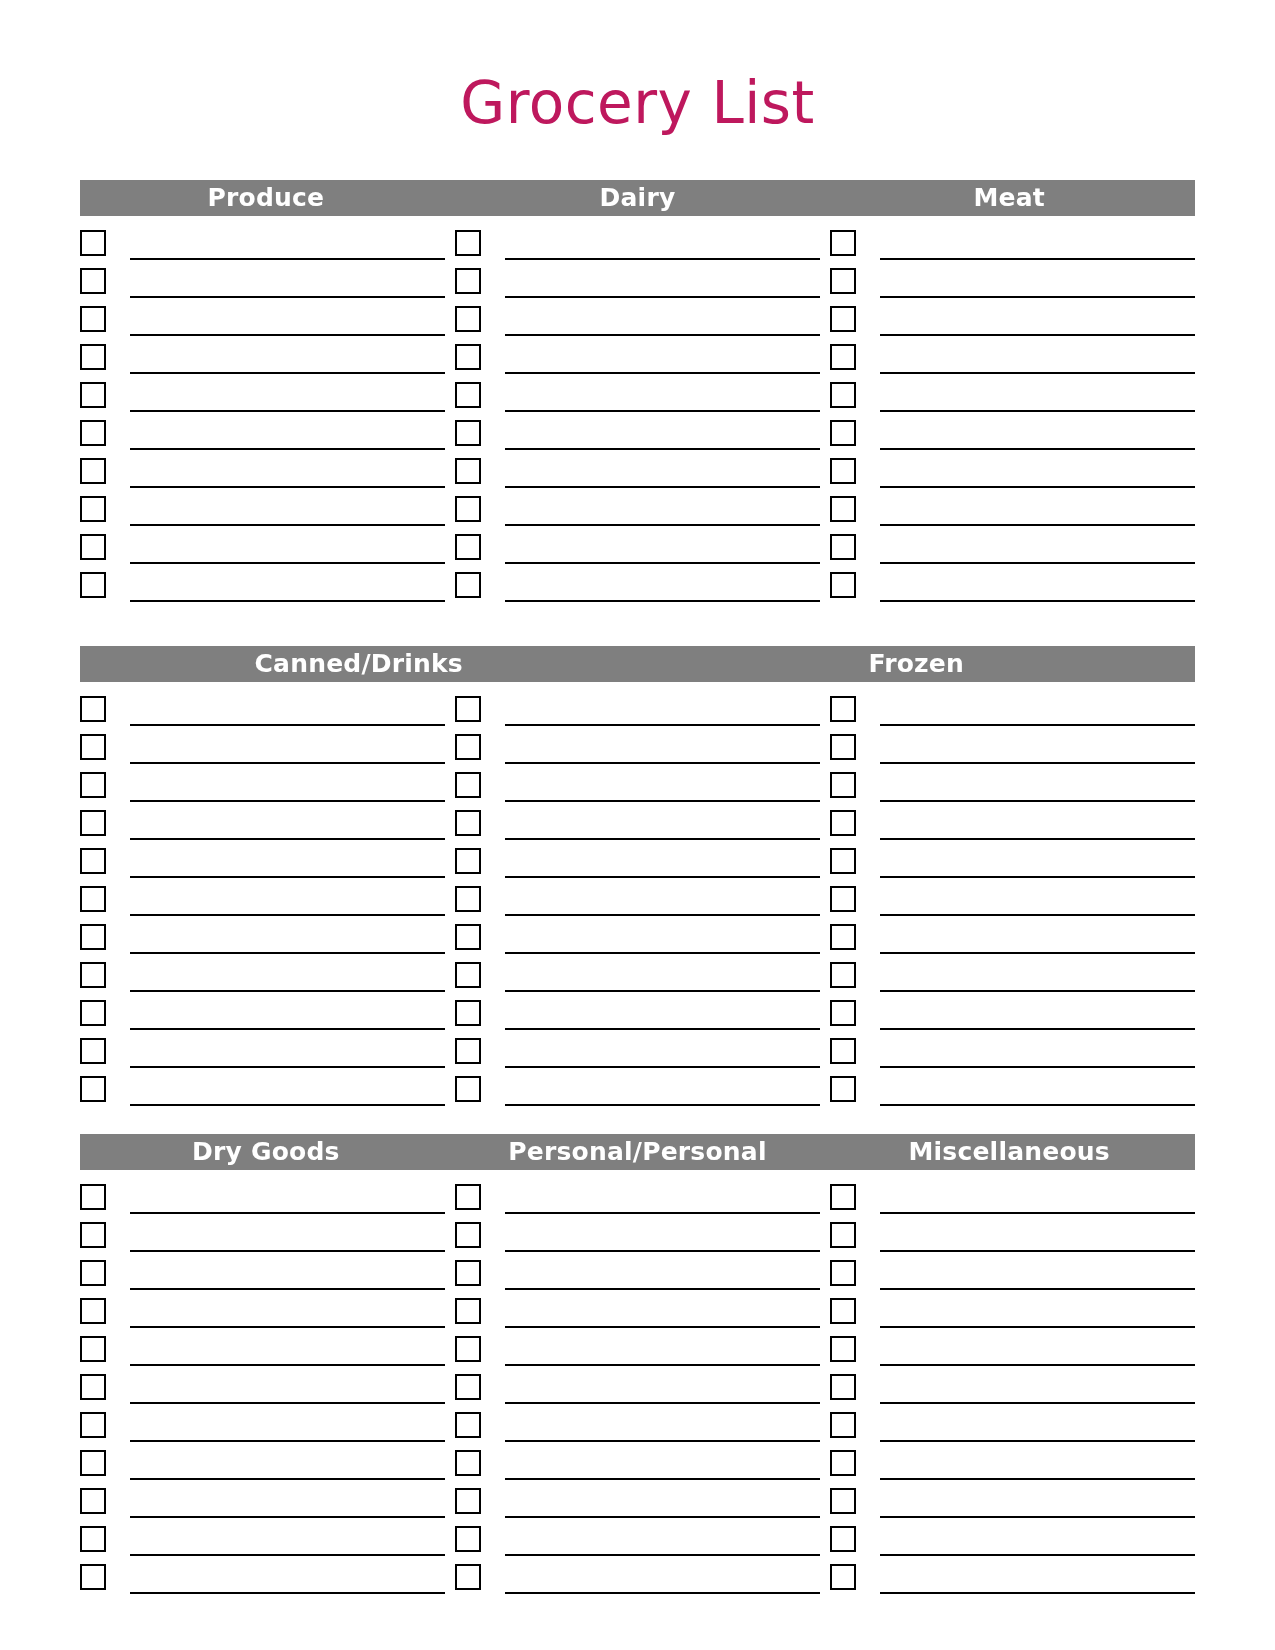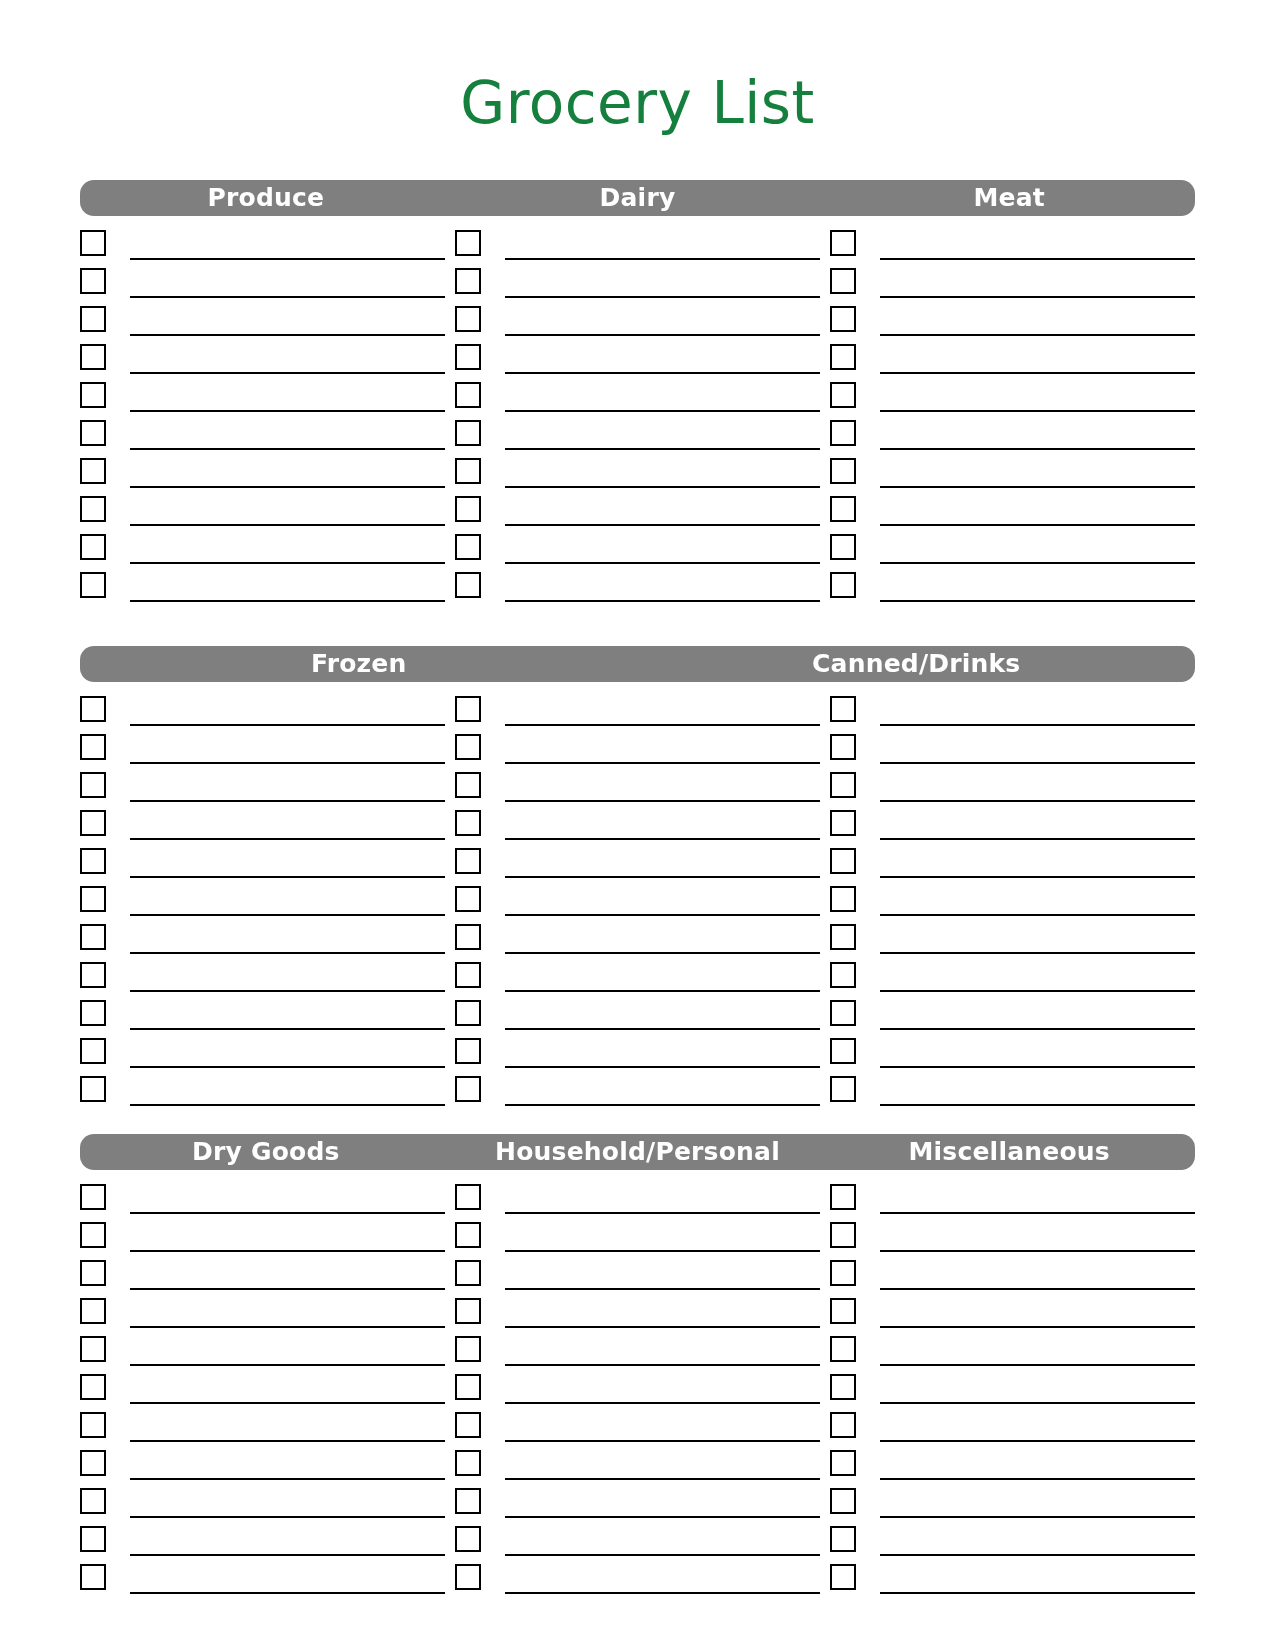--- a/index.html
+++ b/index.html
@@ -25,37 +25,36 @@
   .title {
     text-align: center;
     font-family: "DejaVu Sans", sans-serif;
     font-weight: 400;
     font-size: 58px;
     letter-spacing: 0.5px;
     line-height: 1;
     margin: 0;
     padding-top: 74px;
     padding-bottom: 0;
-    color: #15803d;
+    color: #be185d;
   }
   .block {
     margin: 0 auto;
     width: 1115px;
     box-sizing: border-box;
   }
   .block.first { margin-top: 48px; }
   .block.mid   { margin-top: 44px; }
   .block.last  { margin-top: 28px; }
 
   .header-row {
     display: flex;
     background: #7f7f7f;
     height: 36px;
     align-items: center;
-    border-radius: 14px;
   }
   .header-cell {
     flex: 1 1 0;
     text-align: center;
     color: #ffffff;
     font-family: "DejaVu Sans", sans-serif;
     font-weight: bold;
     font-size: 25px;
     line-height: 36px;
     letter-spacing: 0.2px;
@@ -232,22 +231,22 @@
           <div class="row">
             <div class="checkbox"></div>
             <div class="writeline"></div>
           </div>
         </div>
     </div>
   </div>
 
   <div class="block mid">
     <div class="header-row">
+      <div class="header-cell">Canned/Drinks</div>
       <div class="header-cell">Frozen</div>
-      <div class="header-cell">Canned/Drinks</div>
     </div>
     <div class="cols">
       <div class="col">
           <div class="row">
             <div class="checkbox"></div>
             <div class="writeline"></div>
           </div>
           <div class="row">
             <div class="checkbox"></div>
             <div class="writeline"></div>
@@ -380,21 +379,21 @@
             <div class="checkbox"></div>
             <div class="writeline"></div>
           </div>
         </div>
     </div>
   </div>
 
   <div class="block last">
     <div class="header-row">
       <div class="header-cell">Dry Goods</div>
-      <div class="header-cell">Household/Personal</div>
+      <div class="header-cell">Personal/Personal</div>
       <div class="header-cell">Miscellaneous</div>
     </div>
     <div class="cols">
       <div class="col">
           <div class="row">
             <div class="checkbox"></div>
             <div class="writeline"></div>
           </div>
           <div class="row">
             <div class="checkbox"></div>

